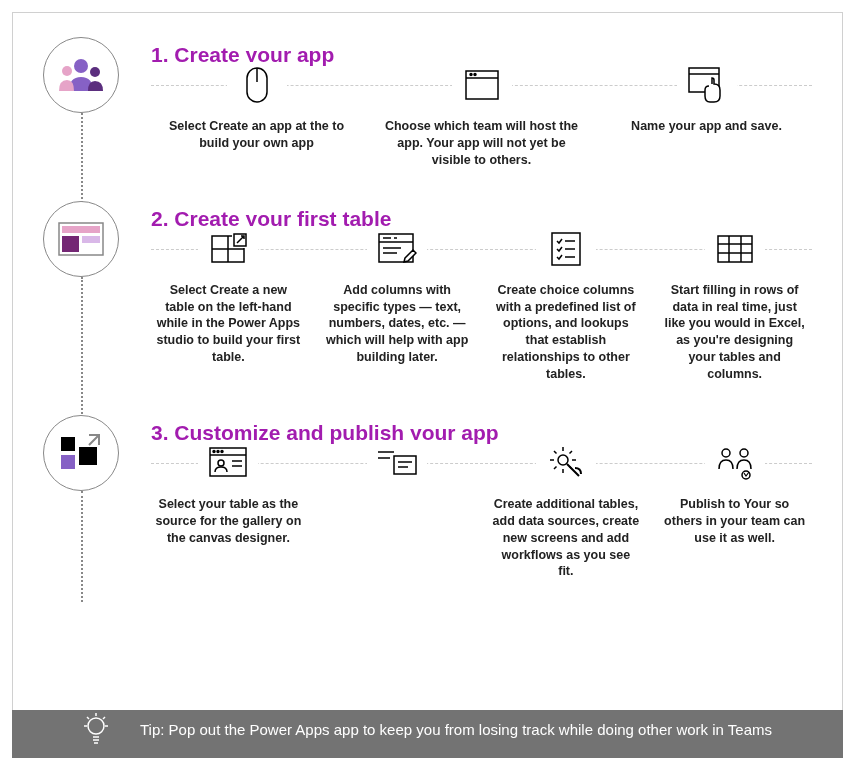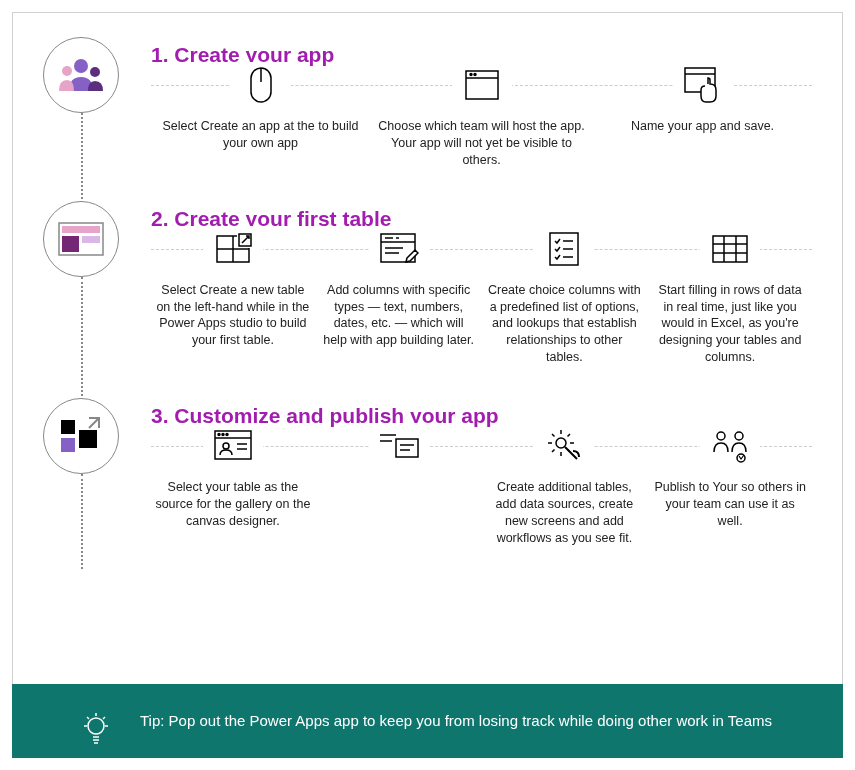--- a/index.html
+++ b/index.html
@@ -47,25 +47,26 @@
   .content-col { flex: 1; padding-left: 18px; }
   .step-title {
     font-size: 21px;
     font-weight: 700;
     color: #a21caf;
     margin-top: 6px;
     margin-bottom: 18px;
   }
   .substeps {
     display: flex;
-    gap: 2px;
+    gap: 14px;
     border-top: 1px dashed #ccc;
     padding-top: 10px;
     margin-bottom: 32px;
     position: relative;
+    font-weight: bold;
   }
   .sub {
     flex: 1;
     text-align: center;
     font-size: 12.5px;
     line-height: 1.35;
     color: #222;
   }
   .sub .icon-slot {
     height: 46px;
@@ -77,25 +78,25 @@
     background: #fff;
     width: 60px;
     margin-left: auto;
     margin-right: auto;
   }
   .sub-text { padding: 0 4px; }
 
   .tip-bar {
     position: absolute;
     left: -1px; right: -1px; bottom: -1px;
-    background: #0f766e;
+    background: #737373;
     color: #fff;
     display: flex;
-    align-items: flex-start;
-    padding: 28px 40px 12px 70px;
+    align-items: center;
+    padding: 2px 40px 12px 70px;
     font-size: 15px;
   }
   .tip-bar .bulb {
     margin-right: 30px;
     flex: 0 0 auto;
   }
   .tip-text { flex: 1; }
 
   svg { display: block; }
 </style>

